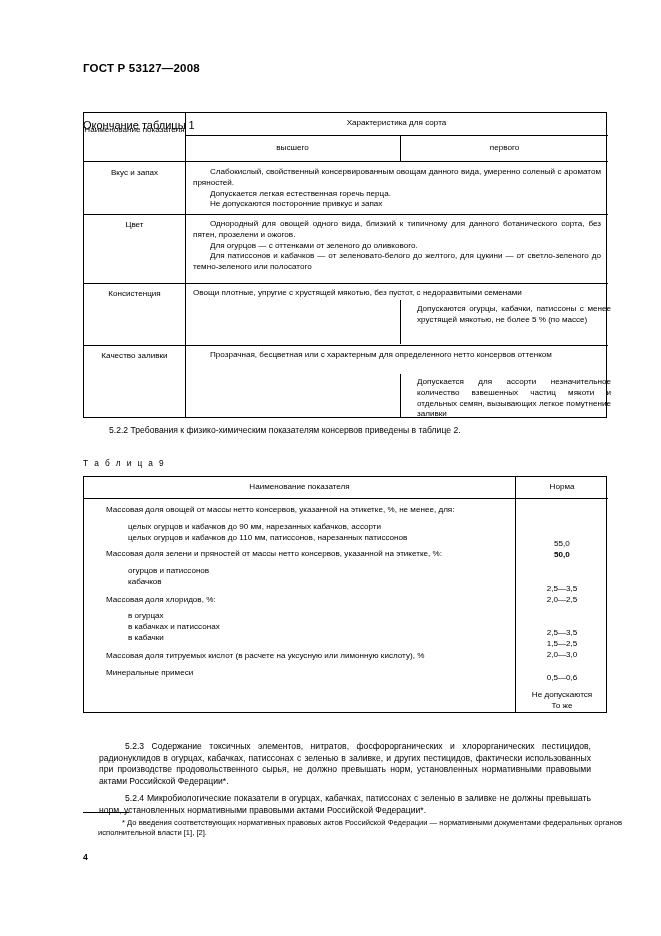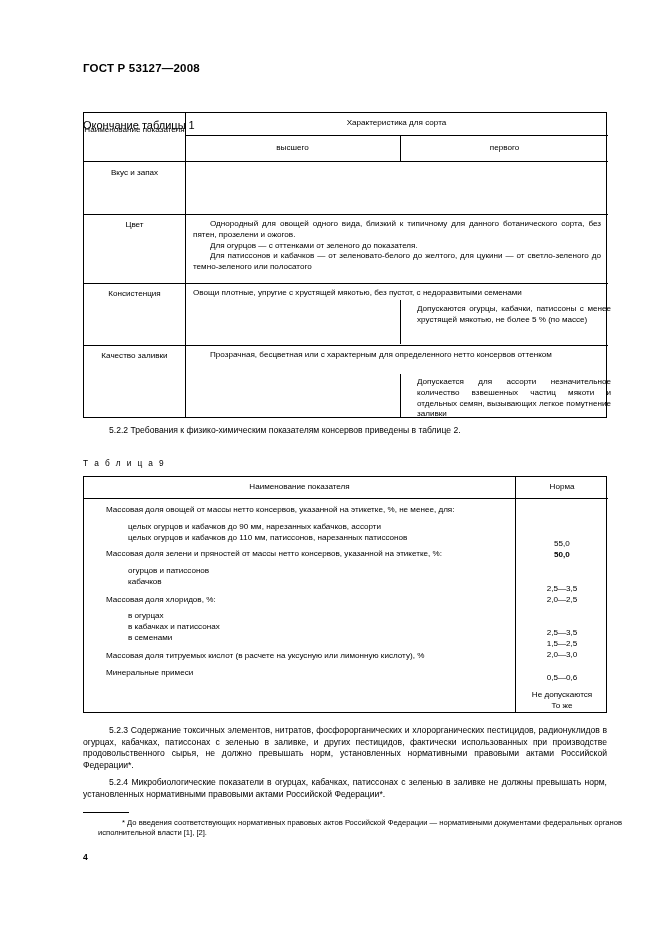--- a/index.html
+++ b/index.html
@@ -239,21 +239,21 @@
   
   .para-block {
     position: absolute;
     left: 83px;
     width: 524px;
     font-size: 8.6px;
     line-height: 1.355;
     text-align: justify;
   }
   .para-block p {
-    margin: 0;
+    margin: 16px;
     text-indent: 26px;
   }
   #p523 { top: 725px; }
   #p524 { top: 777px; }
 
   .fn-rule {
     position: absolute;
     left: 83px;
     top: 812px;
     width: 46px;
@@ -294,26 +294,31 @@
     <div class="t1-hline-headmid"></div>
     <div class="t1-hline-headbot"></div>
     <div class="t1-vline-b"></div>
 
     <div class="t1-head-label">Наименование показателя</div>
     <div class="t1-head-span">Характеристика для сорта</div>
     <div class="t1-head-sub1">высшего</div>
     <div class="t1-head-sub2">первого</div>
 
     <div class="t1-cell-label" style="top:55px;">Вкус и запах</div>
+    <div class="t1-cell-body" style="top:54px;">
+      <p class="t1-ind">Слабокислый, свойственный консервированным овощам данного вида, умеренно соленый с ароматом пряностей.</p>
+      <p class="t1-ind">Допускается легкая естественная горечь перца.</p>
+      <p class="t1-ind">Не допускаются посторонние привкус и запах</p>
+    </div>
     <div class="t1-row-sep" style="top:101px;"></div>
 
     <div class="t1-cell-label" style="top:107px;">Цвет</div>
     <div class="t1-cell-body" style="top:106px;">
       <p class="t1-ind">Однородный для овощей одного вида, близкий к типичному для данного ботанического сорта, без пятен, прозелени и ожогов.</p>
-      <p class="t1-ind">Для огурцов — с оттенками от зеленого до показателя.</p>
+      <p class="t1-ind">Для огурцов — с оттенками от зеленого до оливкового.</p>
       <p class="t1-ind">Для патиссонов и кабачков — от зеленовато-белого до желтого, для цукини — от светло-зеленого до темно-зеленого или полосатого</p>
     </div>
     <div class="t1-row-sep" style="top:170px;"></div>
 
     <div class="t1-cell-label" style="top:176px;">Консистенция</div>
     <div class="t1-cell-body" style="top:175px;">
       <p>Овощи плотные, упругие с хрустящей мякотью, без пустот, с недоразвитыми семенами</p>
     </div>
     <div class="t1-sub-vline" style="top:187px; height:44px;"></div>
     <div class="t1-sub-right" style="top:191px;">Допускаются огурцы, кабачки, патиссоны с менее хрустящей мякотью, не более 5 % (по массе)</div>
@@ -346,21 +351,21 @@
       <div class="gap-s"></div>
       <p class="lv0">Массовая доля зелени и пряностей от массы нетто консервов, указанной на этикетке, %:</p>
       <div class="gap-s"></div>
       <p class="lv1">огурцов и патиссонов</p>
       <p class="lv1">кабачков</p>
       <div class="gap"></div>
       <p class="lv0">Массовая доля хлоридов, %:</p>
       <div class="gap-s"></div>
       <p class="lv1">в огурцах</p>
       <p class="lv1">в кабачках и патиссонах</p>
-      <p class="lv1">в семенами</p>
+      <p class="lv1">в кабачки</p>
       <div class="gap"></div>
       <p class="lv0">Массовая доля титруемых кислот (в расчете на уксусную или лимонную кислоту), %</p>
       <div class="gap"></div>
       <p class="lv0">Минеральные примеси</p>
     </div>
 
     <div class="t2-norm" style="top:62px;">55,0</div>
     <div class="t2-norm" style="top:73px;font-weight:bold;">50,0</div>
     <div class="t2-norm" style="top:107px;">2,5—3,5</div>
     <div class="t2-norm" style="top:118px;">2,0—2,5</div>

